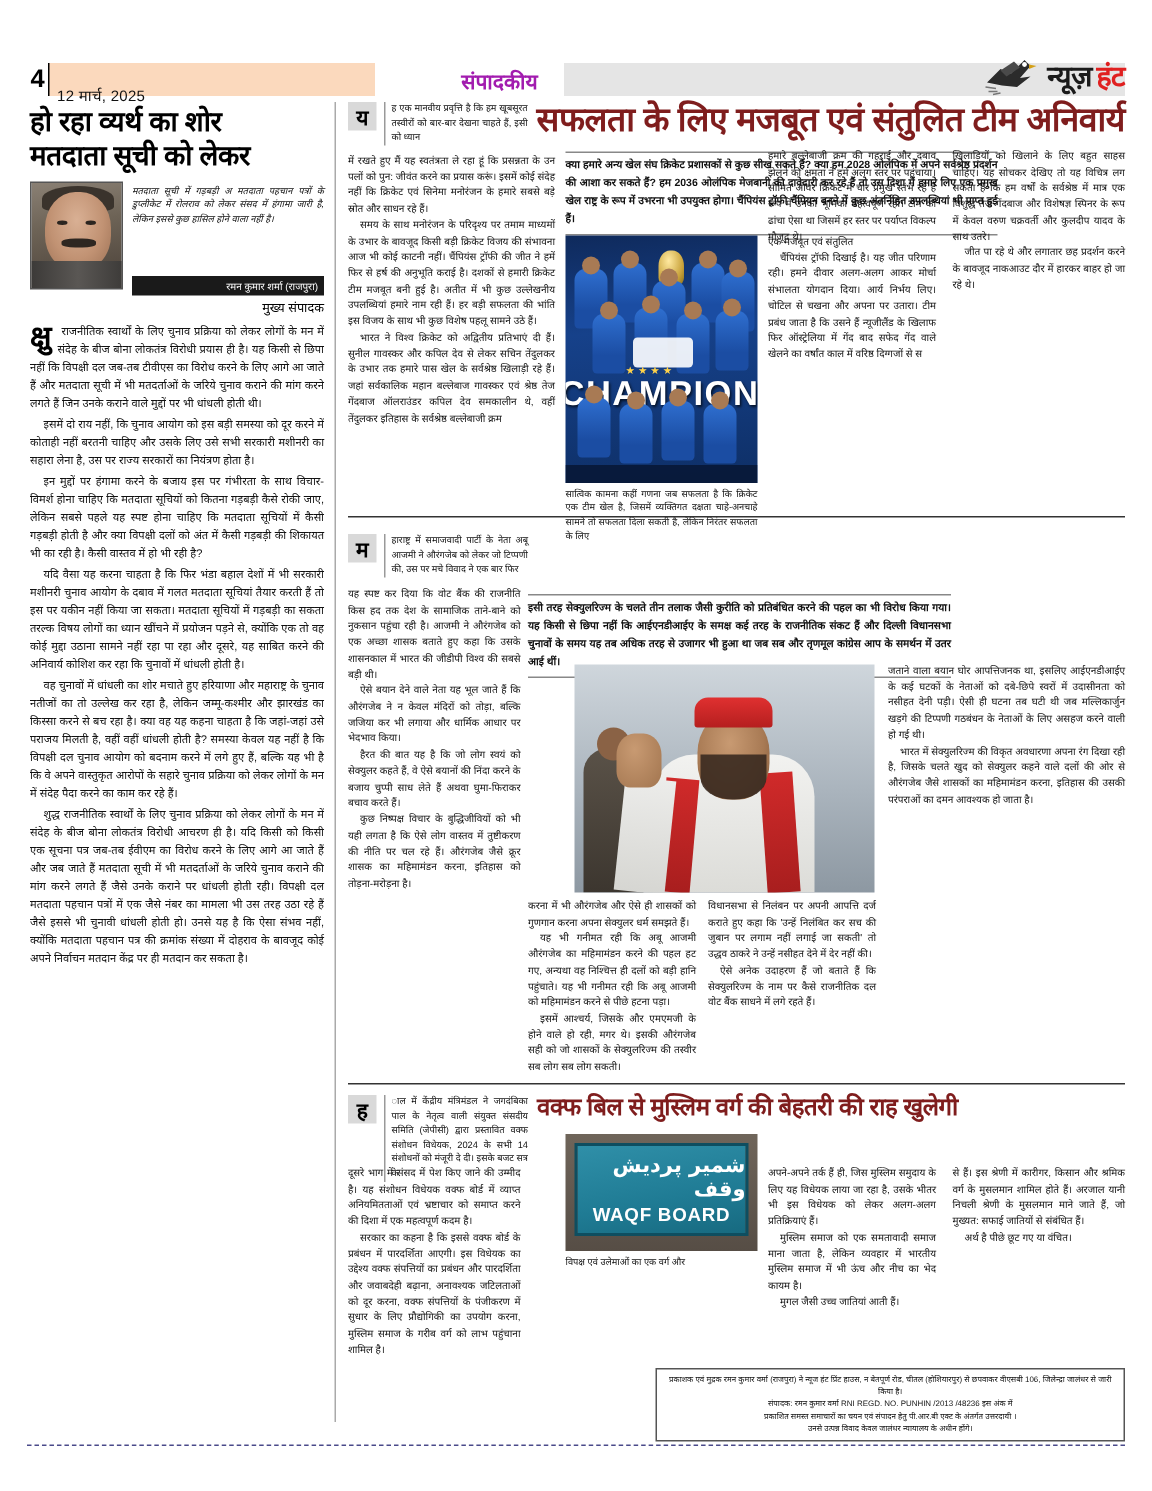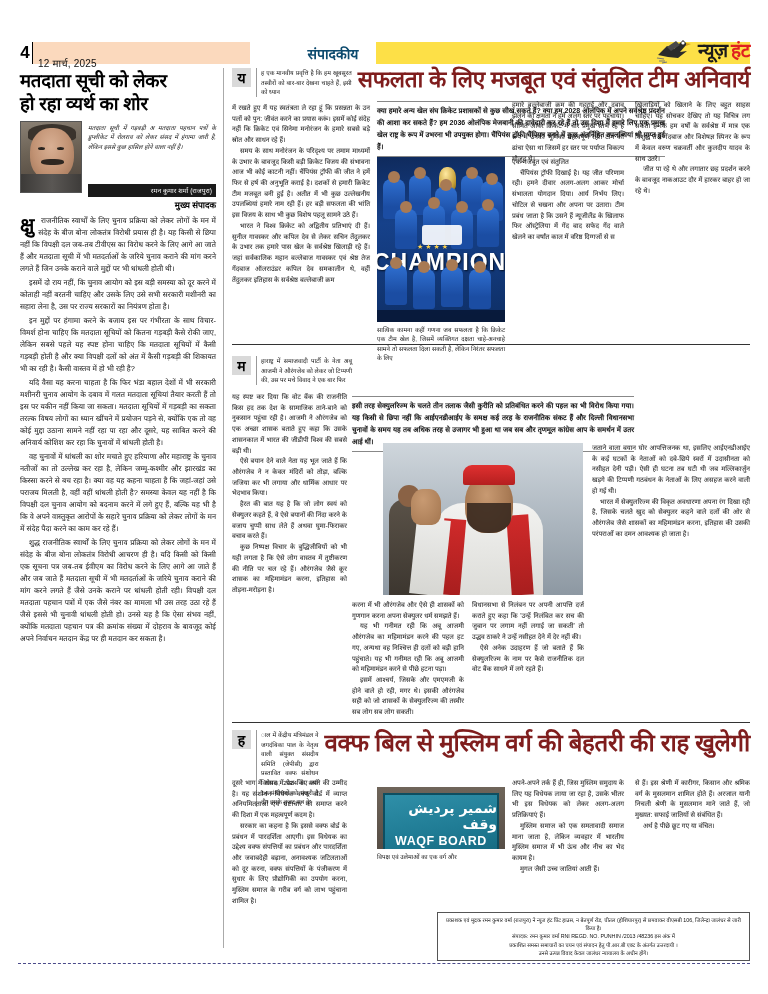--- a/index.html
+++ b/index.html
@@ -56,25 +56,25 @@
   }
   .mh-gap { flex: 0 0 40px; background: #fff; }
   .mh-section {
     flex: 0 0 86px;
     background: #fff;
     display: flex;
     align-items: center;
     justify-content: center;
     font-size: 14px;
     font-weight: bold;
-    color: #0c4a6e;
+    color: #a21caf;
   }
   .mh-band2 {
     flex: 1 1 auto;
-    background: #fde047;
+    background: #e5e5e5;
     position: relative;
   }
   .mh-logo {
     position: absolute;
     right: 0; top: -9px;
     height: 34px;
     display: flex;
     align-items: center;
     gap: 2px;
   }
@@ -175,21 +175,21 @@
     font-size: 6.6px;
     text-align: right;
     padding: 2px 4px;
     margin-left: 68px;
     margin-top: -13px;
     position: relative;
     z-index: 2;
   }
   .byline-role {
     font-size: 8.5px;
-    font-weight: bold;
+    font-weight: normal;
     text-align: right;
     margin-top: 2px;
     margin-bottom: 5px;
     color: #000;
   }
   .dropcap-para {
     font-size: 7.4px;
     line-height: 1.62;
     text-align: justify;
     color: #111;
@@ -424,25 +424,24 @@
     content: "";
     position: absolute;
     left: 9px; top: -14px;
     width: 22px; height: 22px;
     border-radius: 50%;
     background: #8a6245;
   }
 
   
   .waqf-photo {
-    width: 128px; height: 62px;
+    width: 128px; height: 78px;
     position: relative;
     overflow: hidden;
     background: linear-gradient(180deg,#6f655a 0%,#564d45 100%);
-    margin-top: 31px;
   }
   .wq-sign {
     position: absolute;
     left: 6px; top: 6px;
     width: 116px; height: 62px;
     background: linear-gradient(170deg,#2f8fa8 0%,#1f7b94 60%,#176a80 100%);
     border: 2px solid #0e4e60;
     display: flex;
     flex-direction: column;
     align-items: center;
@@ -517,22 +516,22 @@
           <span class="logo-hunt">हंट</span>
         </span>
       </div>
     </div>
   </div>
 
   <div class="vrule" style="left:223px; top:68px; height:880px;"></div>
 
   <div class="left-col">
     <div class="lc-headline">
+      <div>हो रहा व्यर्थ का शोर</div>
       <div>मतदाता सूची को लेकर</div>
-      <div>हो रहा व्यर्थ का शोर</div>
     </div>
 
     <div class="author-block">
       <div class="author-photo">
         <div class="ap-hair"></div>
         <div class="ap-face"></div>
         <div class="ap-eye l"></div>
         <div class="ap-eye r"></div>
         <div class="ap-mous"></div>
         <div class="ap-shirt"></div>
@@ -658,21 +657,21 @@
     <p class="noind">जताने वाला बयान घोर आपत्तिजनक था, इसलिए आईएनडीआईए के कई घटकों के नेताओं को दबे-छिपे स्वरों में उदासीनता को नसीहत देनी पड़ी। ऐसी ही घटना तब घटी थी जब मल्लिकार्जुन खड़गे की टिप्पणी गठबंधन के नेताओं के लिए असहज करने वाली हो गई थी।</p>
     <p>भारत में सेक्युलरिज्म की विकृत अवधारणा अपना रंग दिखा रही है, जिसके चलते खुद को सेक्युलर कहने वाले दलों की ओर से औरंगजेब जैसे शासकों का महिमामंडन करना, इतिहास की उसकी परंपराओं का दमन आवश्यक हो जाता है।</p>
   </div>
 
   <div class="sec-rule" style="left:232px; top:722px; width:518px;"></div>
 
   <div style="position:absolute; left:232px; top:730px; width:518px;">
     <div class="kicker-row">
       <div class="kick-letter">ह</div>
       <div class="kick-text">ाल में केंद्रीय मंत्रिमंडल ने जगदंबिका पाल के नेतृत्व वाली संयुक्त संसदीय समिति (जेपीसी) द्वारा प्रस्तावित वक्फ संशोधन विधेयक, 2024 के सभी 14 संशोधनों को मंजूरी दे दी। इसके बजट सत्र के</div>
-      <div class="main-headline" style="font-size:24px;">वक्फ बिल से मुस्लिम वर्ग की बेहतरी की राह खुलेगी</div>
+      <div class="main-headline" style="font-size:16px;">वक्फ बिल से मुस्लिम वर्ग की बेहतरी की राह खुलेगी</div>
     </div>
   </div>
 
   <div style="position:absolute; left:232px; top:778px; width:115px;" class="col-txt">
     <p class="noind">दूसरे भाग में संसद में पेश किए जाने की उम्मीद है। यह संशोधन विधेयक वक्फ बोर्ड में व्याप्त अनियमितताओं एवं भ्रष्टाचार को समाप्त करने की दिशा में एक महत्वपूर्ण कदम है।</p>
     <p>सरकार का कहना है कि इससे वक्फ बोर्ड के प्रबंधन में पारदर्शिता आएगी। इस विधेयक का उद्देश्य वक्फ संपत्तियों का प्रबंधन और पारदर्शिता और जवाबदेही बढ़ाना, अनावश्यक जटिलताओं को दूर करना, वक्फ संपत्तियों के पंजीकरण में सुधार के लिए प्रौद्योगिकी का उपयोग करना, मुस्लिम समाज के गरीब वर्ग को लाभ पहुंचाना शामिल है।</p>
   </div>
 
   <div style="position:absolute; left:377px; top:756px; width:128px;">
     <div class="waqf-photo">

